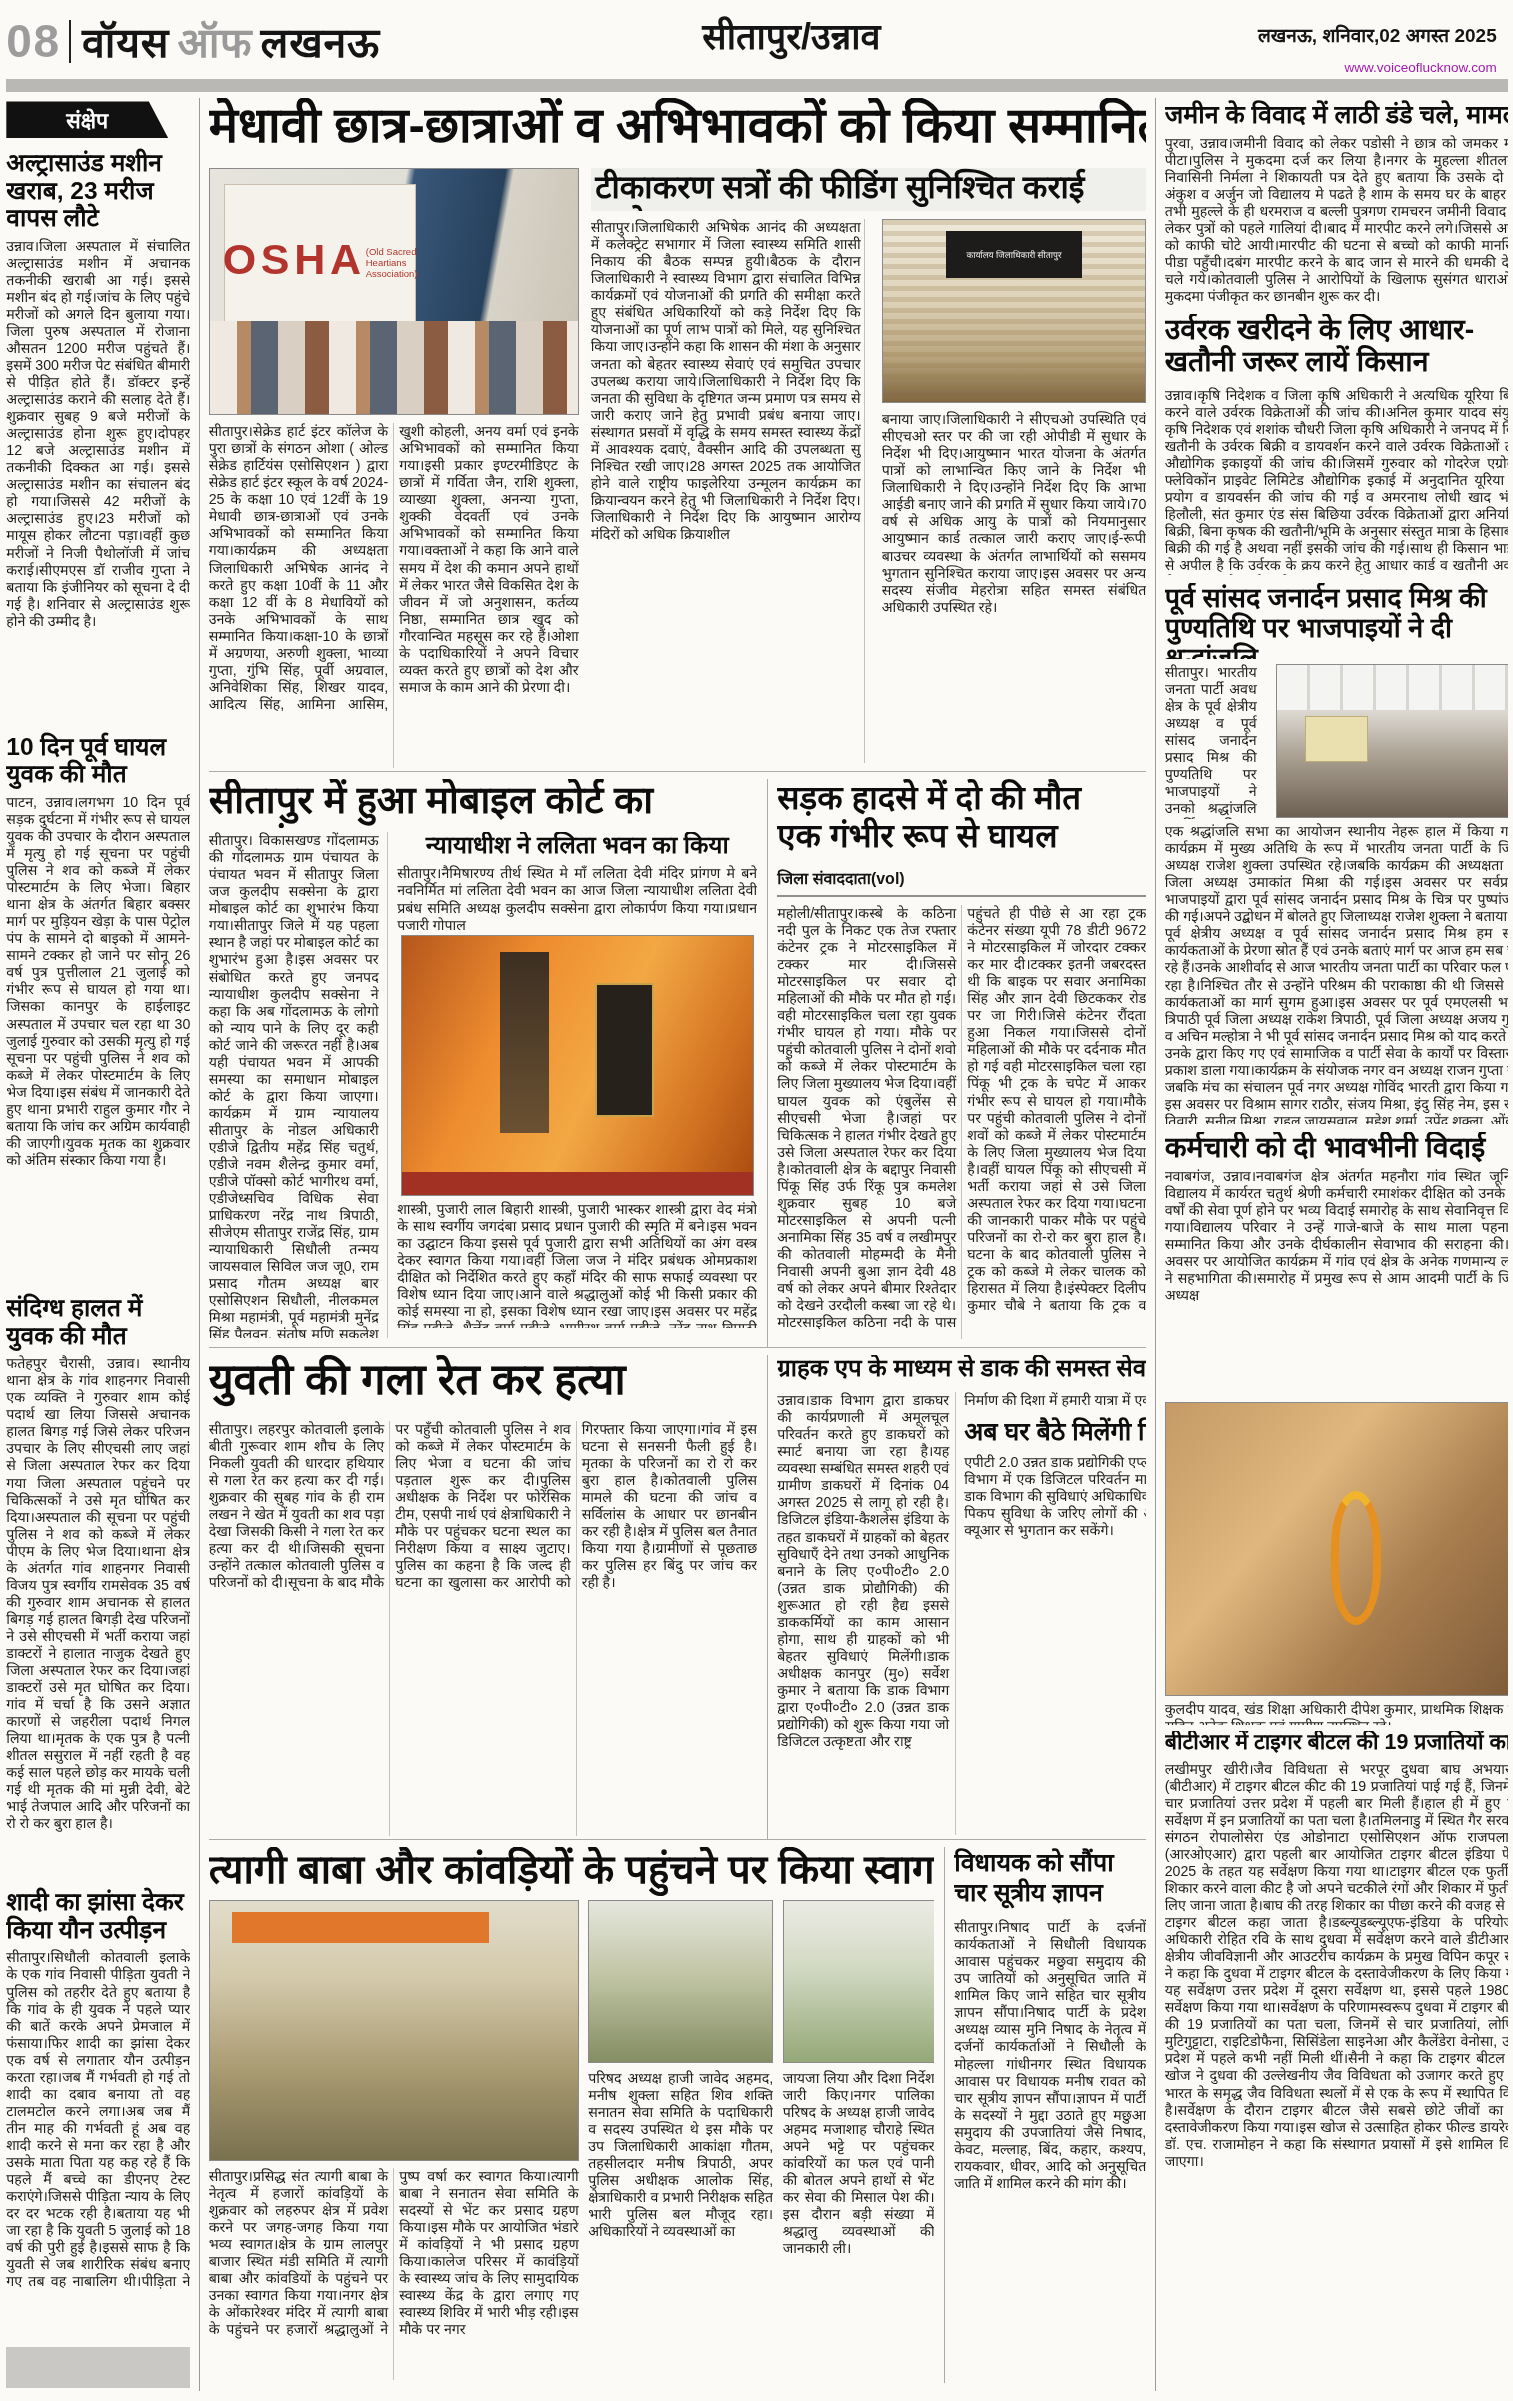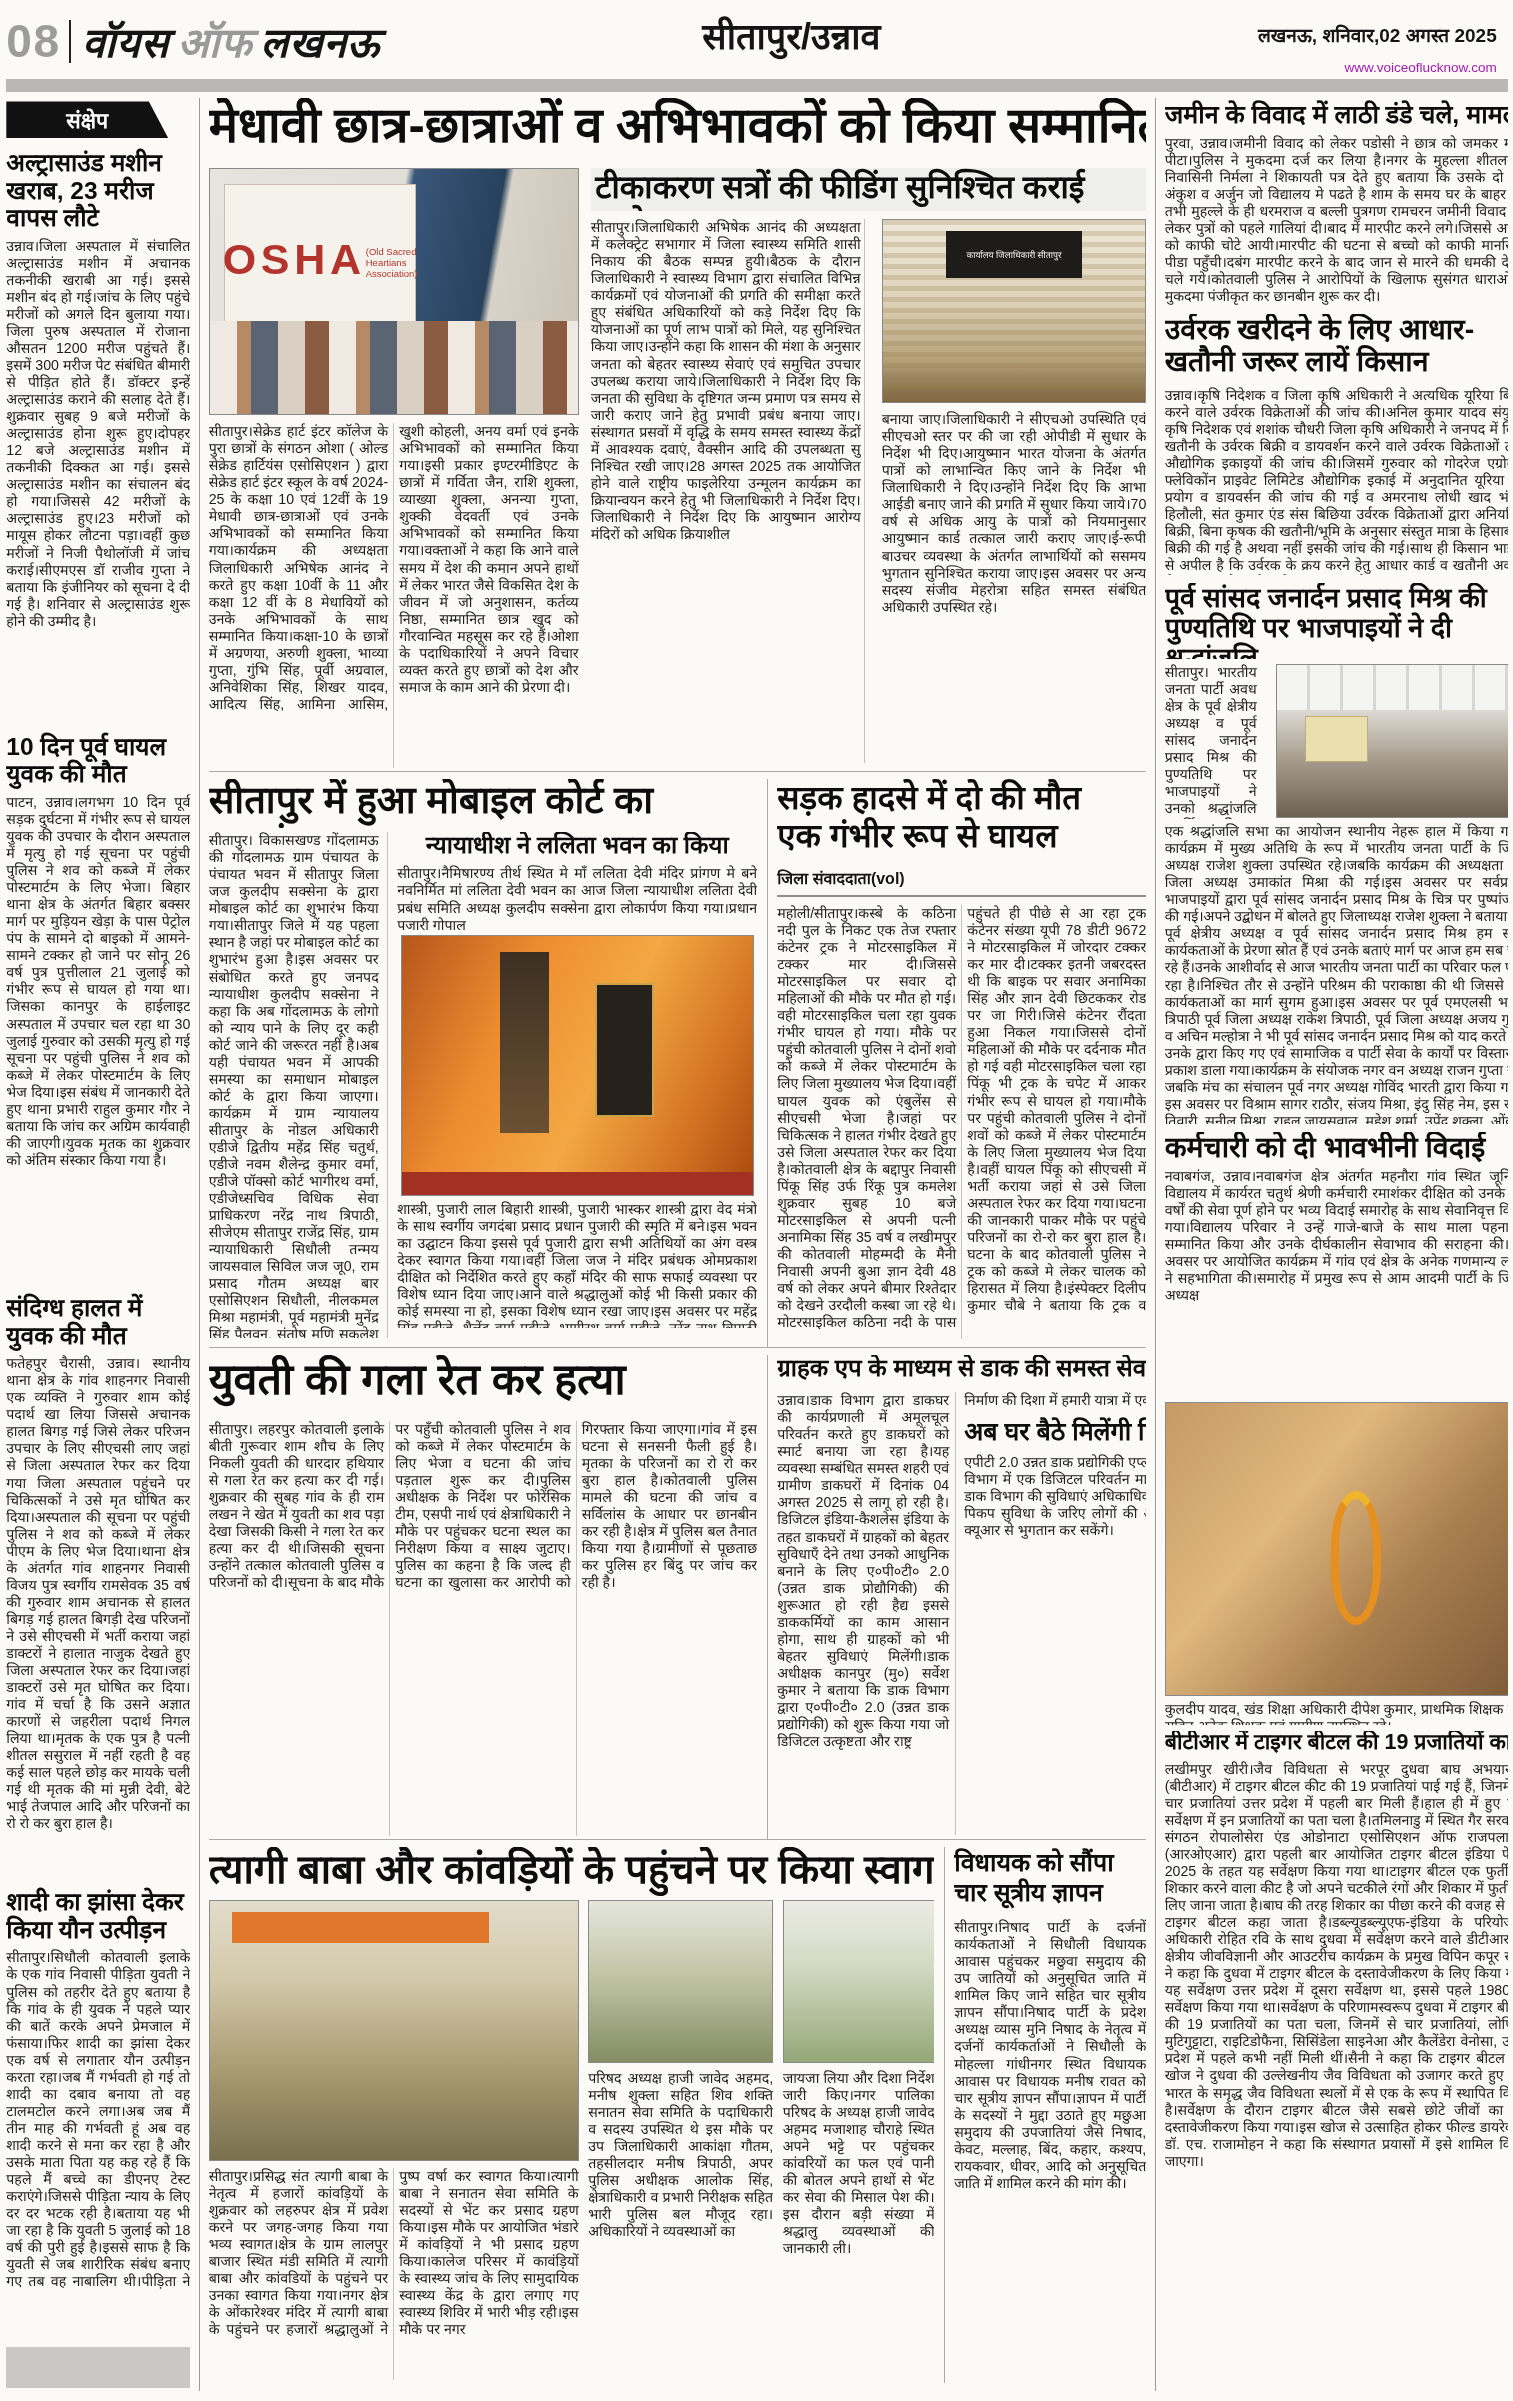--- a/index.html
+++ b/index.html
@@ -5,21 +5,21 @@
   html,body{margin:0;padding:0;background:#777;}
   .np-page{position:relative;width:1514px;height:2401px;margin:0 auto;background:#fbfaf6;
     font-family:"Liberation Sans","DejaVu Sans",sans-serif;color:#151515;overflow:hidden;
     box-sizing:border-box;padding:4.7px 6.3px 0 6.3px;}
   *{box-sizing:border-box;}
 
   
   .np-header{height:73px;display:flex;align-items:center;position:relative;}
   .page-num{font-size:46px;font-weight:bold;color:#9c9c9c;letter-spacing:1.6px;}
   .mast-sep{width:2.4px;height:43px;background:#222;margin:0 11px 0 8px;}
-  .masthead{font-size:41px;font-weight:bold;letter-spacing:0.8px;font-style:italic;}
+  .masthead{font-size:41px;font-weight:bold;letter-spacing:0.8px;}
   .masthead .w2{color:#9a9a9a;margin:0 8px;}
   .section-title{position:absolute;left:696px;top:6.3px;font-size:36px;font-weight:bold;}
   .head-right{position:absolute;right:11px;top:17.4px;text-align:right;}
   .dateline{font-size:19px;font-weight:bold;}
   .website{font-size:13.5px;color:#a21caf;margin-top:12px;}
   .gray-bar{height:12.7px;background:#b9b8b4;margin:1.6px 0 6.3px 0;}
 
   
   .np-main{display:flex;height:2293px;overflow:hidden;}
   .col-left{width:184px;flex:none;display:flex;flex-direction:column;overflow:hidden;}

